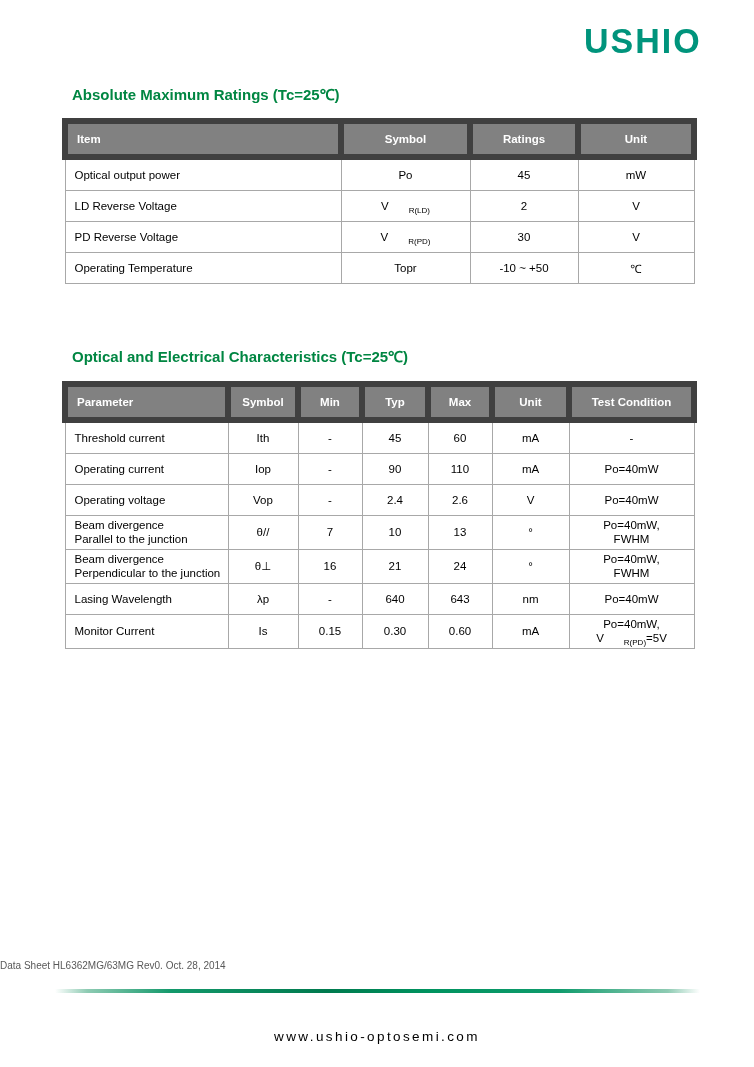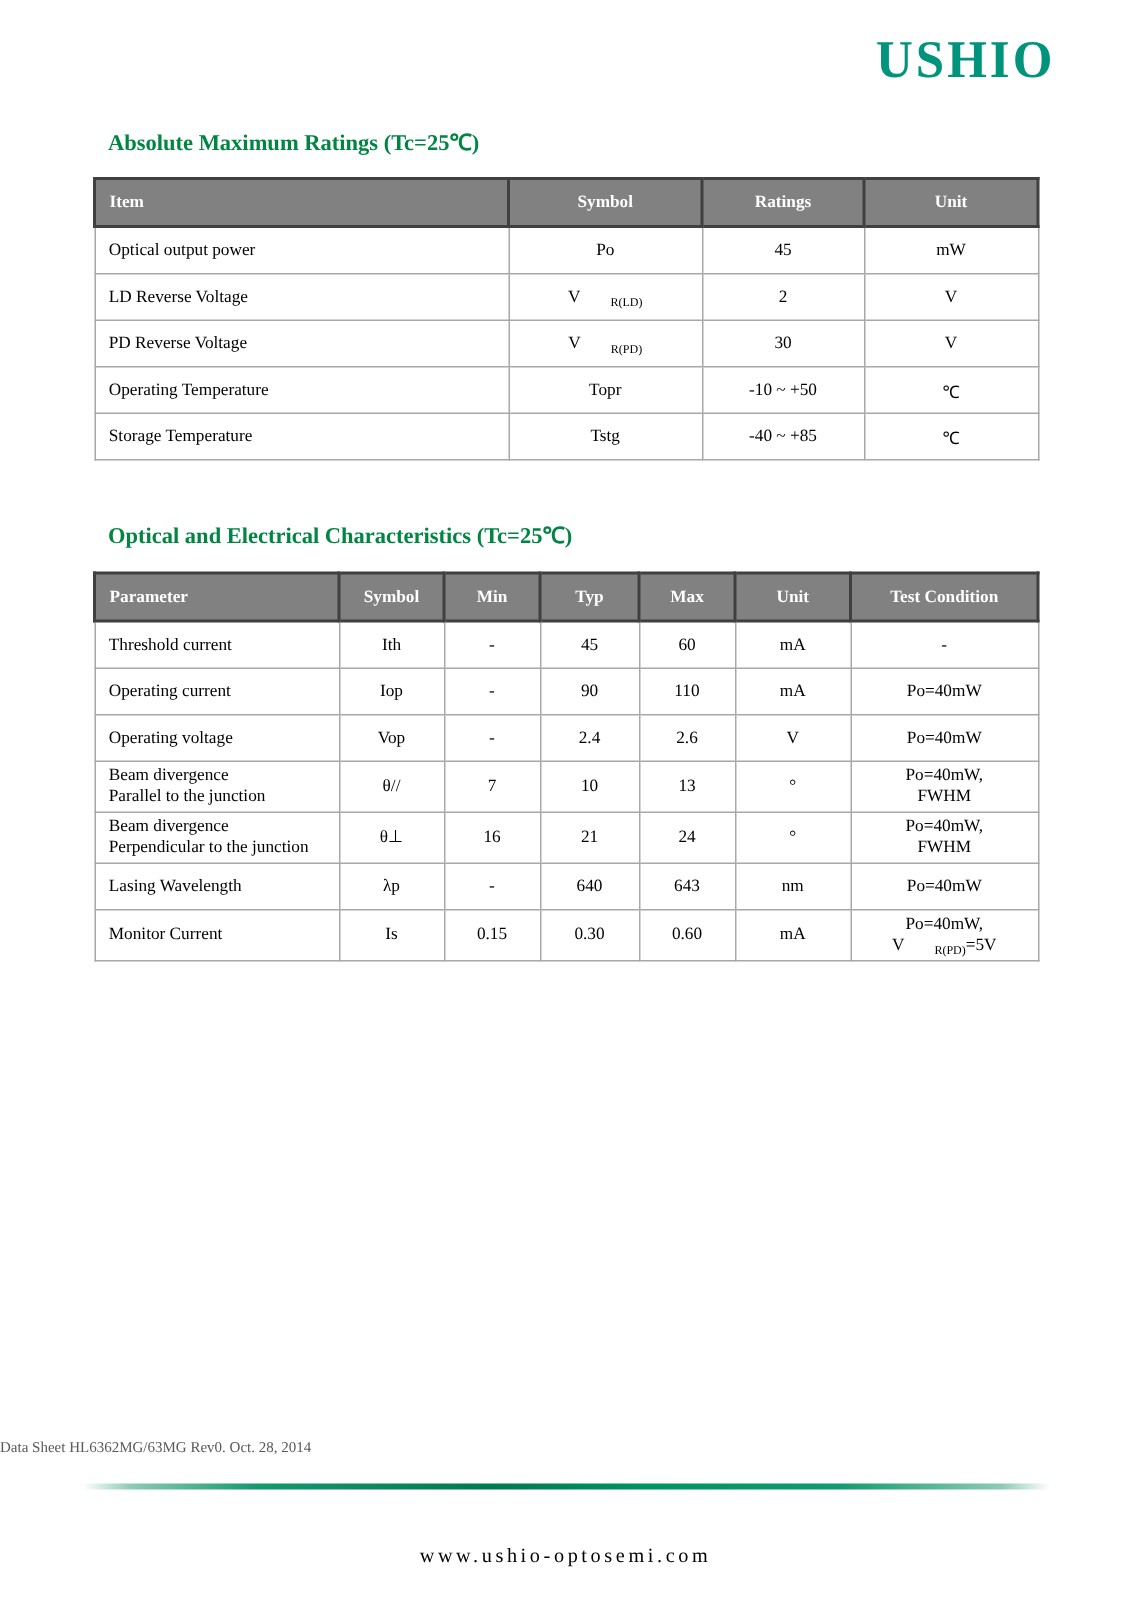--- a/index.html
+++ b/index.html
@@ -1,18 +1,18 @@
 <!DOCTYPE html>
 <html><head>
 <meta charset="utf-8">
 <style>
   html,body { margin:0; padding:0; background:#fff; }
   .page {
     position:relative; width:700px; height:1067px; background:#ffffff;
-    font-family:Liberation Serif, serif; overflow:hidden;
+    font-family:Liberation Sans, sans-serif; overflow:hidden;
   }
   .logo {
     position:absolute; top:22px; left:584px; width:128px;
     font-size:34px; font-weight:bold; letter-spacing:2px;
     color:#00947c; transform:scaleY(1.04);
   }
   .heading {
     position:absolute; left:72px; margin:0;
     font-size:15px; font-weight:bold; color:#008642;
   }
@@ -21,21 +21,21 @@
 
   table.data {
     position:absolute; left:62px; border-collapse:collapse;
     table-layout:fixed; width:629px;
   }
   table.t1 { top:118px; }
   table.t2 { top:381px; }
 
   .data th {
     background:#818181; color:#ffffff; font-size:11.5px; font-weight:bold;
-    height:30px; border:2px solid #404040; text-align:center; padding:0 4px;
+    height:30px; border:6px solid #404040; text-align:center; padding:0 4px;
   }
   .data th + th { border-left:2px solid #c2c2c2; }
   .data th.left { text-align:left; padding-left:9px; }
 
   .data td {
     border:1px solid #a8a8a8; font-size:11.5px; color:#000;
     text-align:center; height:30px; padding:0 4px; background:#fff;
   }
   .data td.left { text-align:left; padding-left:9px; }
   .data tr.tall td { height:33px; line-height:13.5px; }
@@ -100,26 +100,20 @@
       <tr>
         <td class="left">PD Reverse Voltage</td>
         <td><span>V</span><sub>R(PD)</sub></td>
         <td>30</td>
         <td>V</td>
       </tr>
       <tr>
         <td class="left">Operating Temperature</td>
         <td>Topr</td>
         <td>-10 ~ +50</td>
-        <td>℃</td>
-      </tr>
-      <tr>
-        <td class="left">Storage Temperature</td>
-        <td>Tstg</td>
-        <td>-40 ~ +85</td>
         <td>℃</td>
       </tr>
     </tbody>
   </table>
 
   <h2 class="heading s2">Optical and Electrical Characteristics (Tc=25℃)</h2>
 
   <table class="data t2">
     <colgroup>
       <col style="width:163px">

